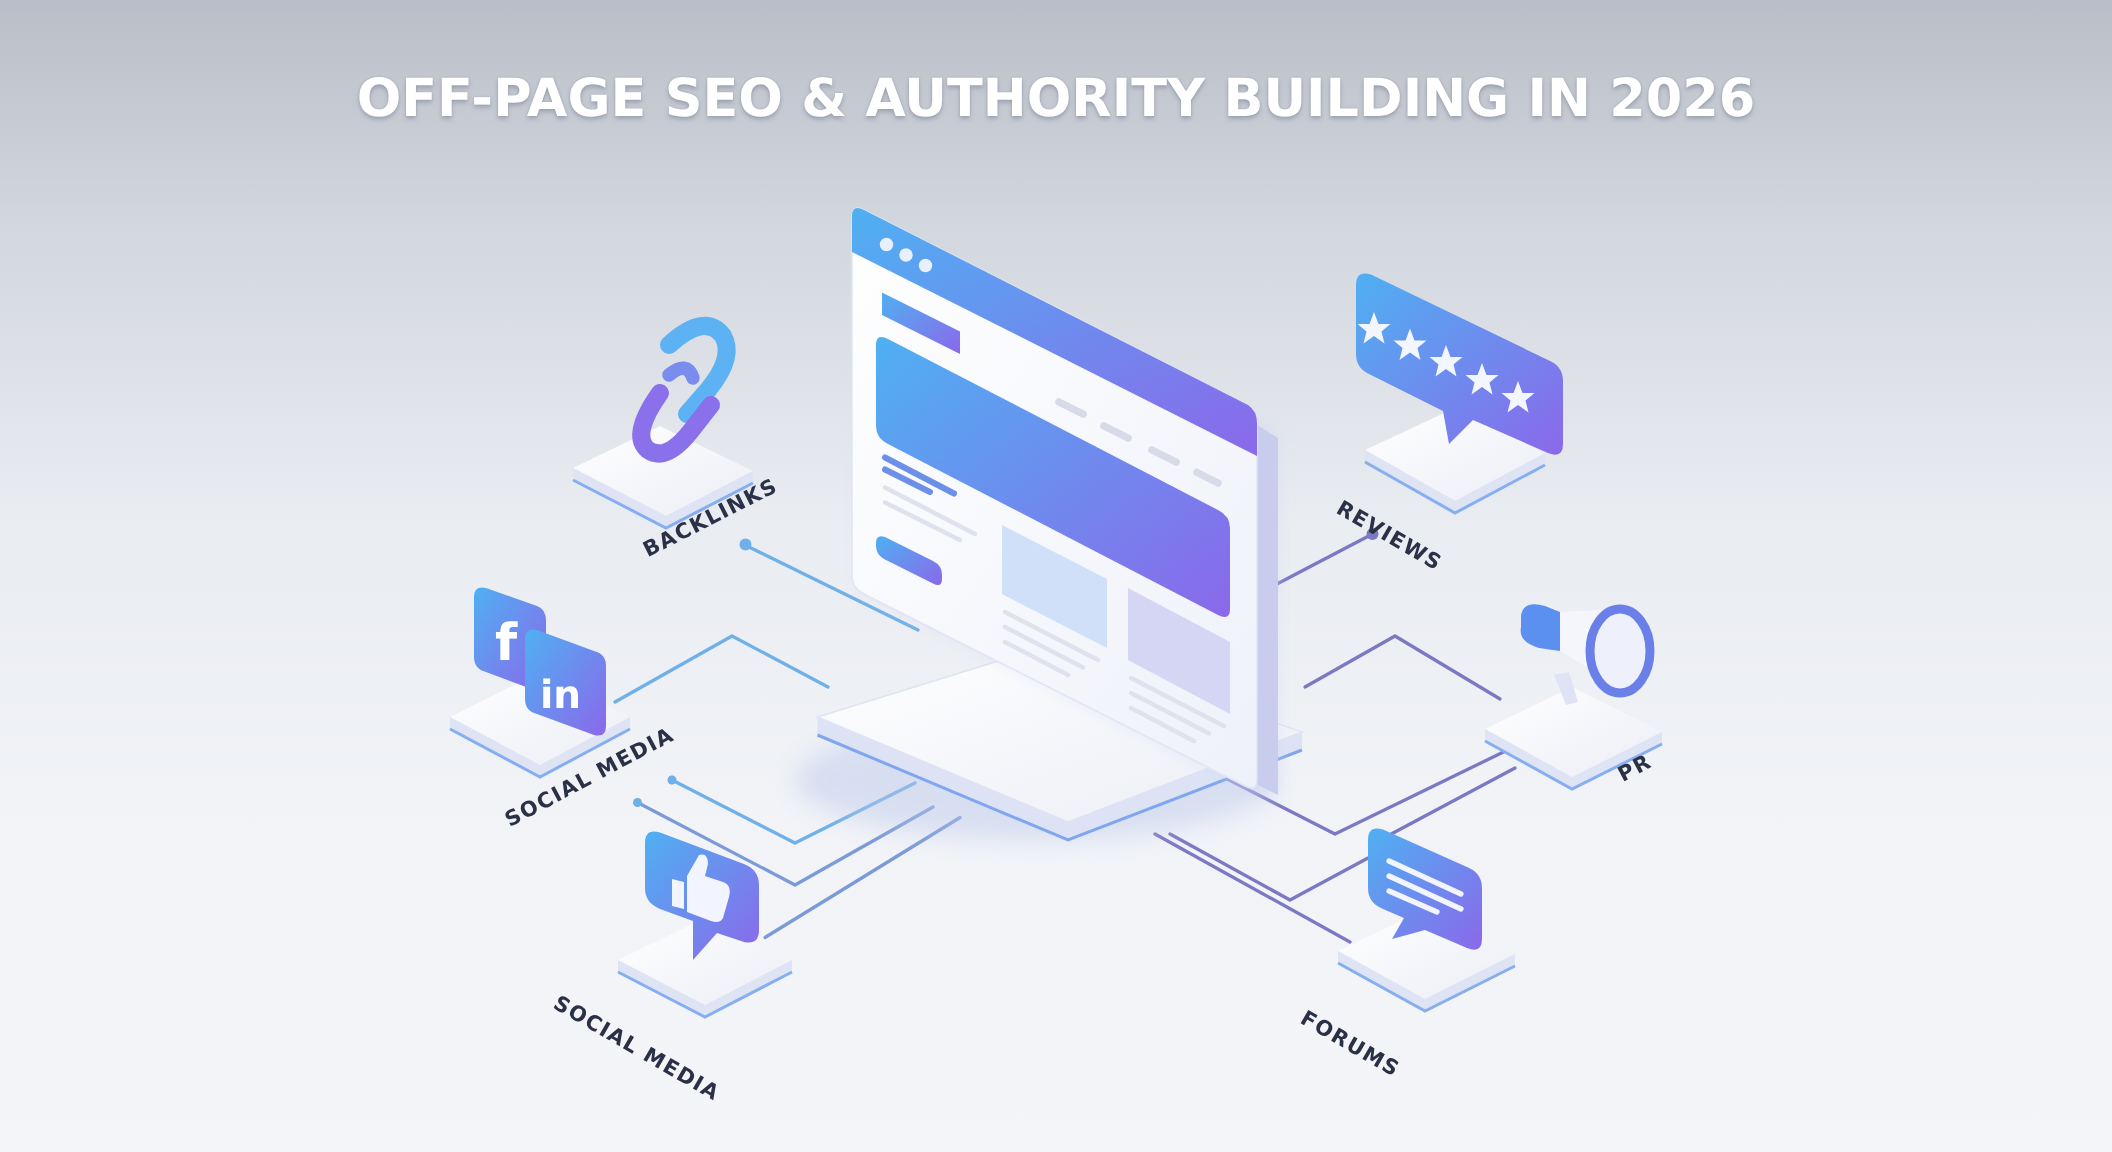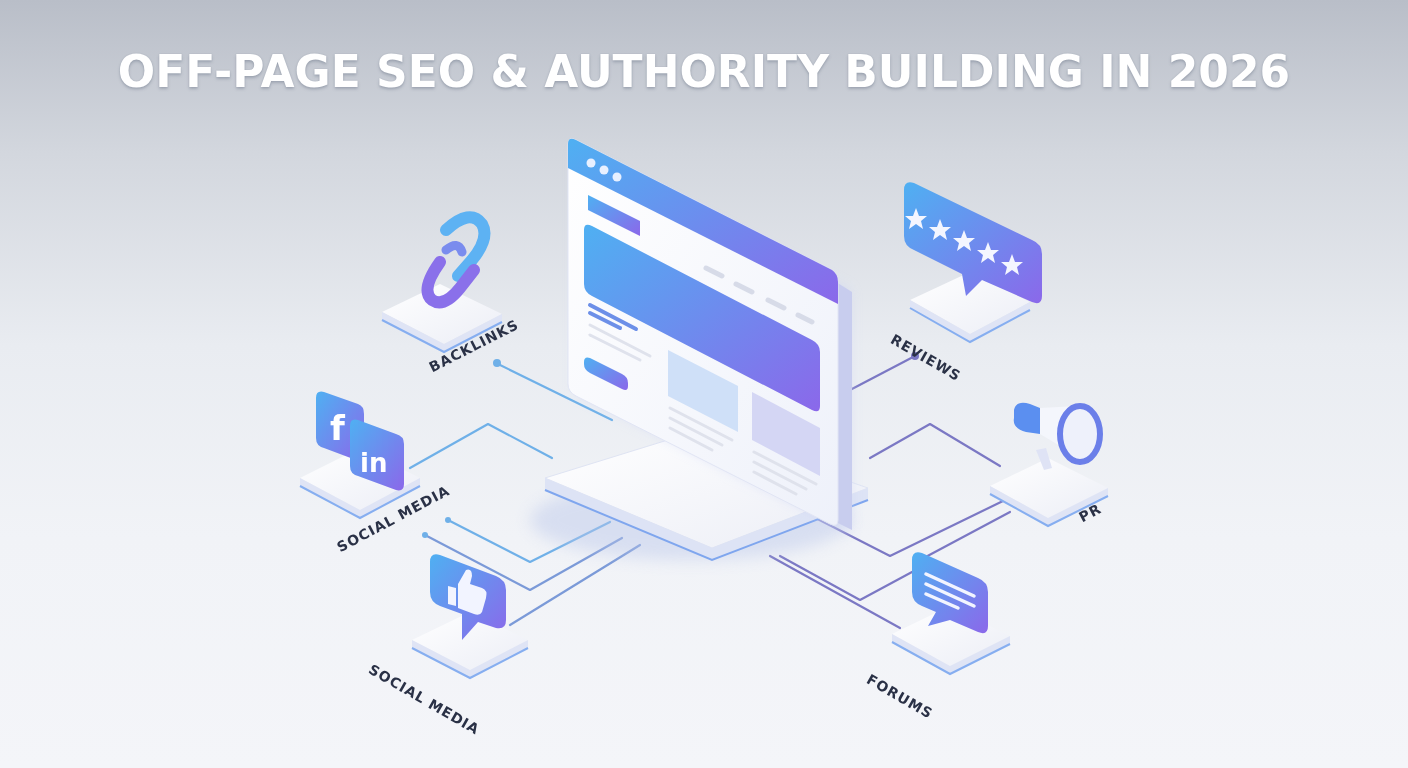--- a/index.html
+++ b/index.html
@@ -3,21 +3,21 @@
 <meta charset="utf-8">
 <style>
   html, body { margin:0; padding:0; }
   body {
     width:1408px; height:768px; overflow:hidden; position:relative;
     font-family:"DejaVu Sans", sans-serif;
     background: linear-gradient(180deg, #b9bec8 0%, #d3d7de 20%, #e9ecf1 45%, #f1f3f7 70%, #f4f5f9 100%);
   }
   .title {
     position:absolute; left:0; width:100%; top:46px; text-align:center;
-    font-family:"DejaVu Sans", sans-serif; font-weight:bold; font-size:44px;
+    font-family:"DejaVu Sans", sans-serif; font-weight:bold; font-size:35px;
     letter-spacing:0px; color:#ffffff;
     text-shadow: 0 2px 3px rgba(90,100,120,0.35), 0 0 1px rgba(120,130,150,0.5);
   }
   svg.scene { position:absolute; left:0; top:0; }
   .label {
     position:absolute; font-family:"DejaVu Sans", sans-serif; font-weight:bold;
     font-size:14px; letter-spacing:1px; color:#2a3146; white-space:nowrap;
     transform-origin: left center;
   }
 </style>

